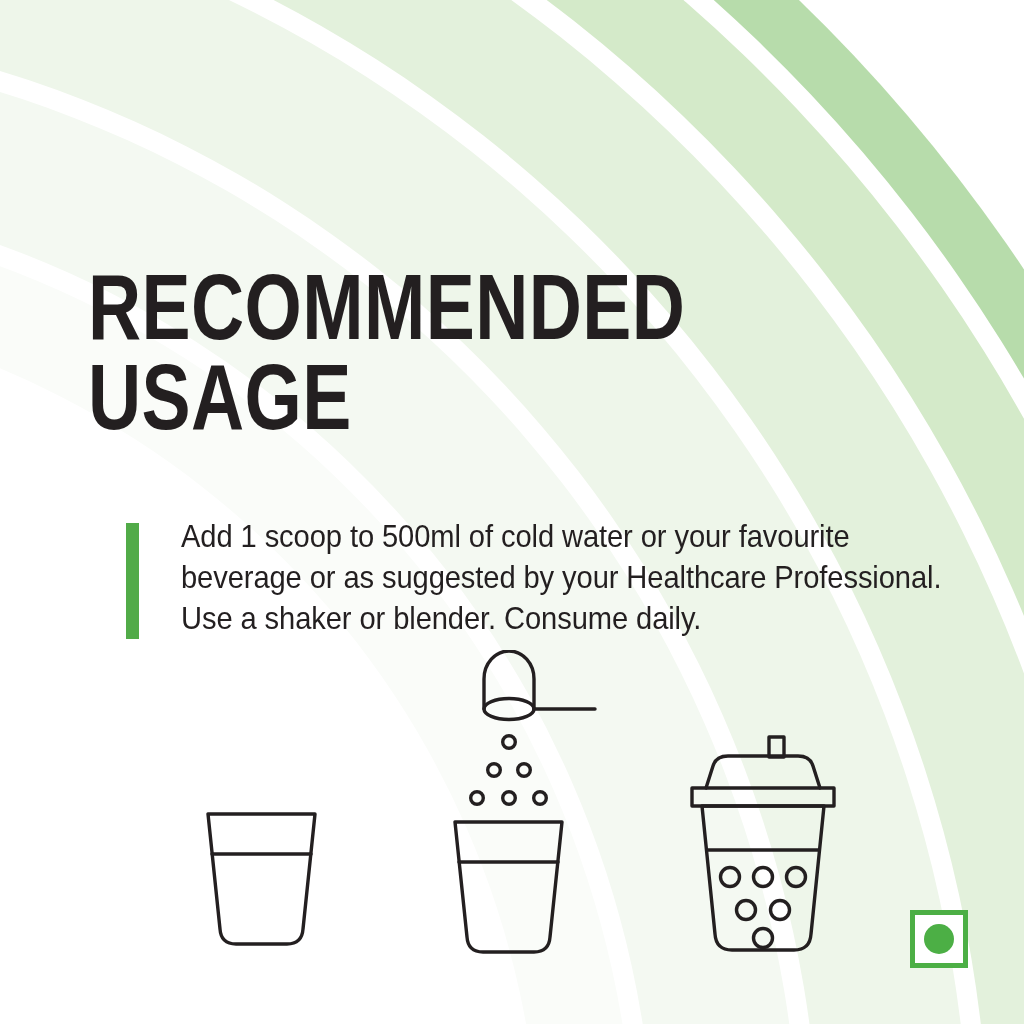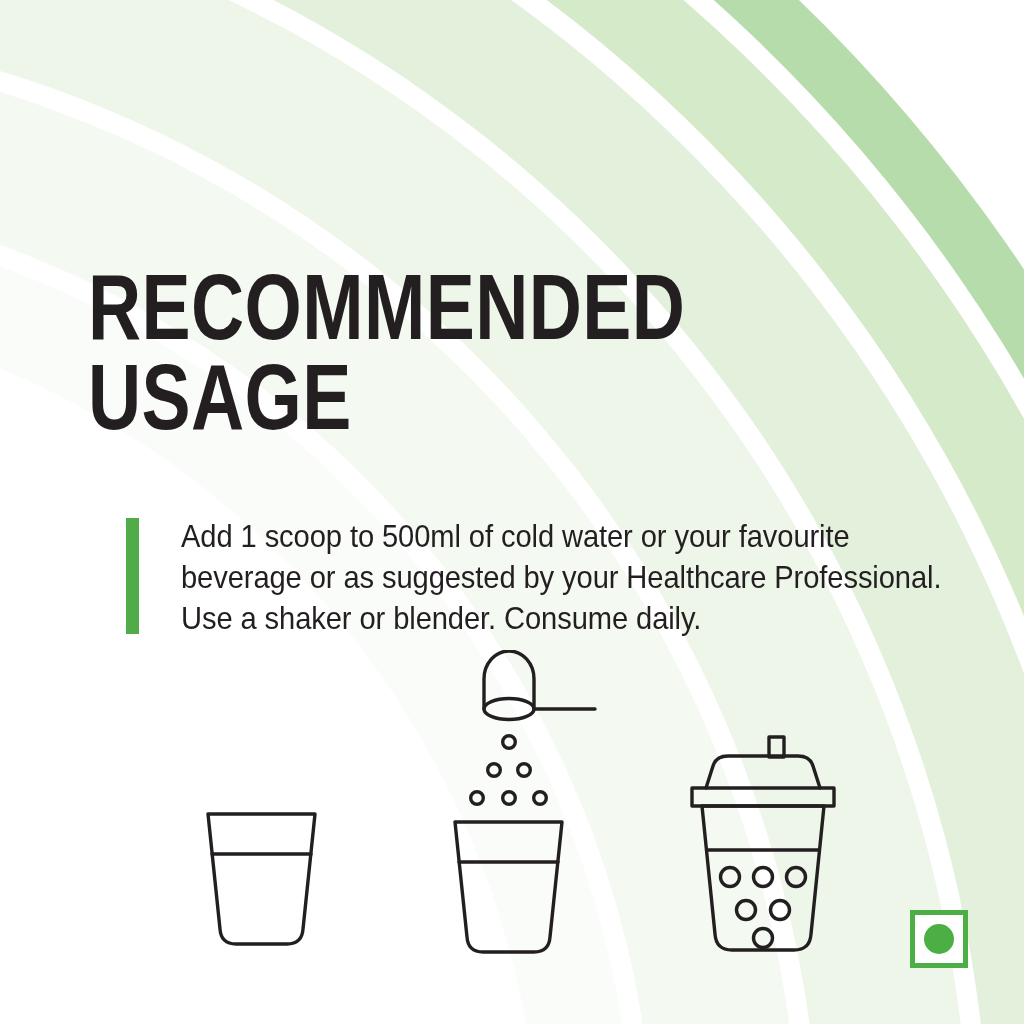--- a/index.html
+++ b/index.html
@@ -41,21 +41,21 @@
     white-space: pre-line;
   }
 
   
   #usage-block {
     position: absolute;
     left: 88px;
     top: 516px;
     width: 860px;
     display: flex;
-    align-items: flex-start;
+    align-items: flex-end;
     padding-left: 38px;
   }
   #accent-bar {
     width: 13px;
     height: 116px;
     background: #51ab48;
     flex: 0 0 auto;
     margin-top: 2px;
   }
   #usage-text {

